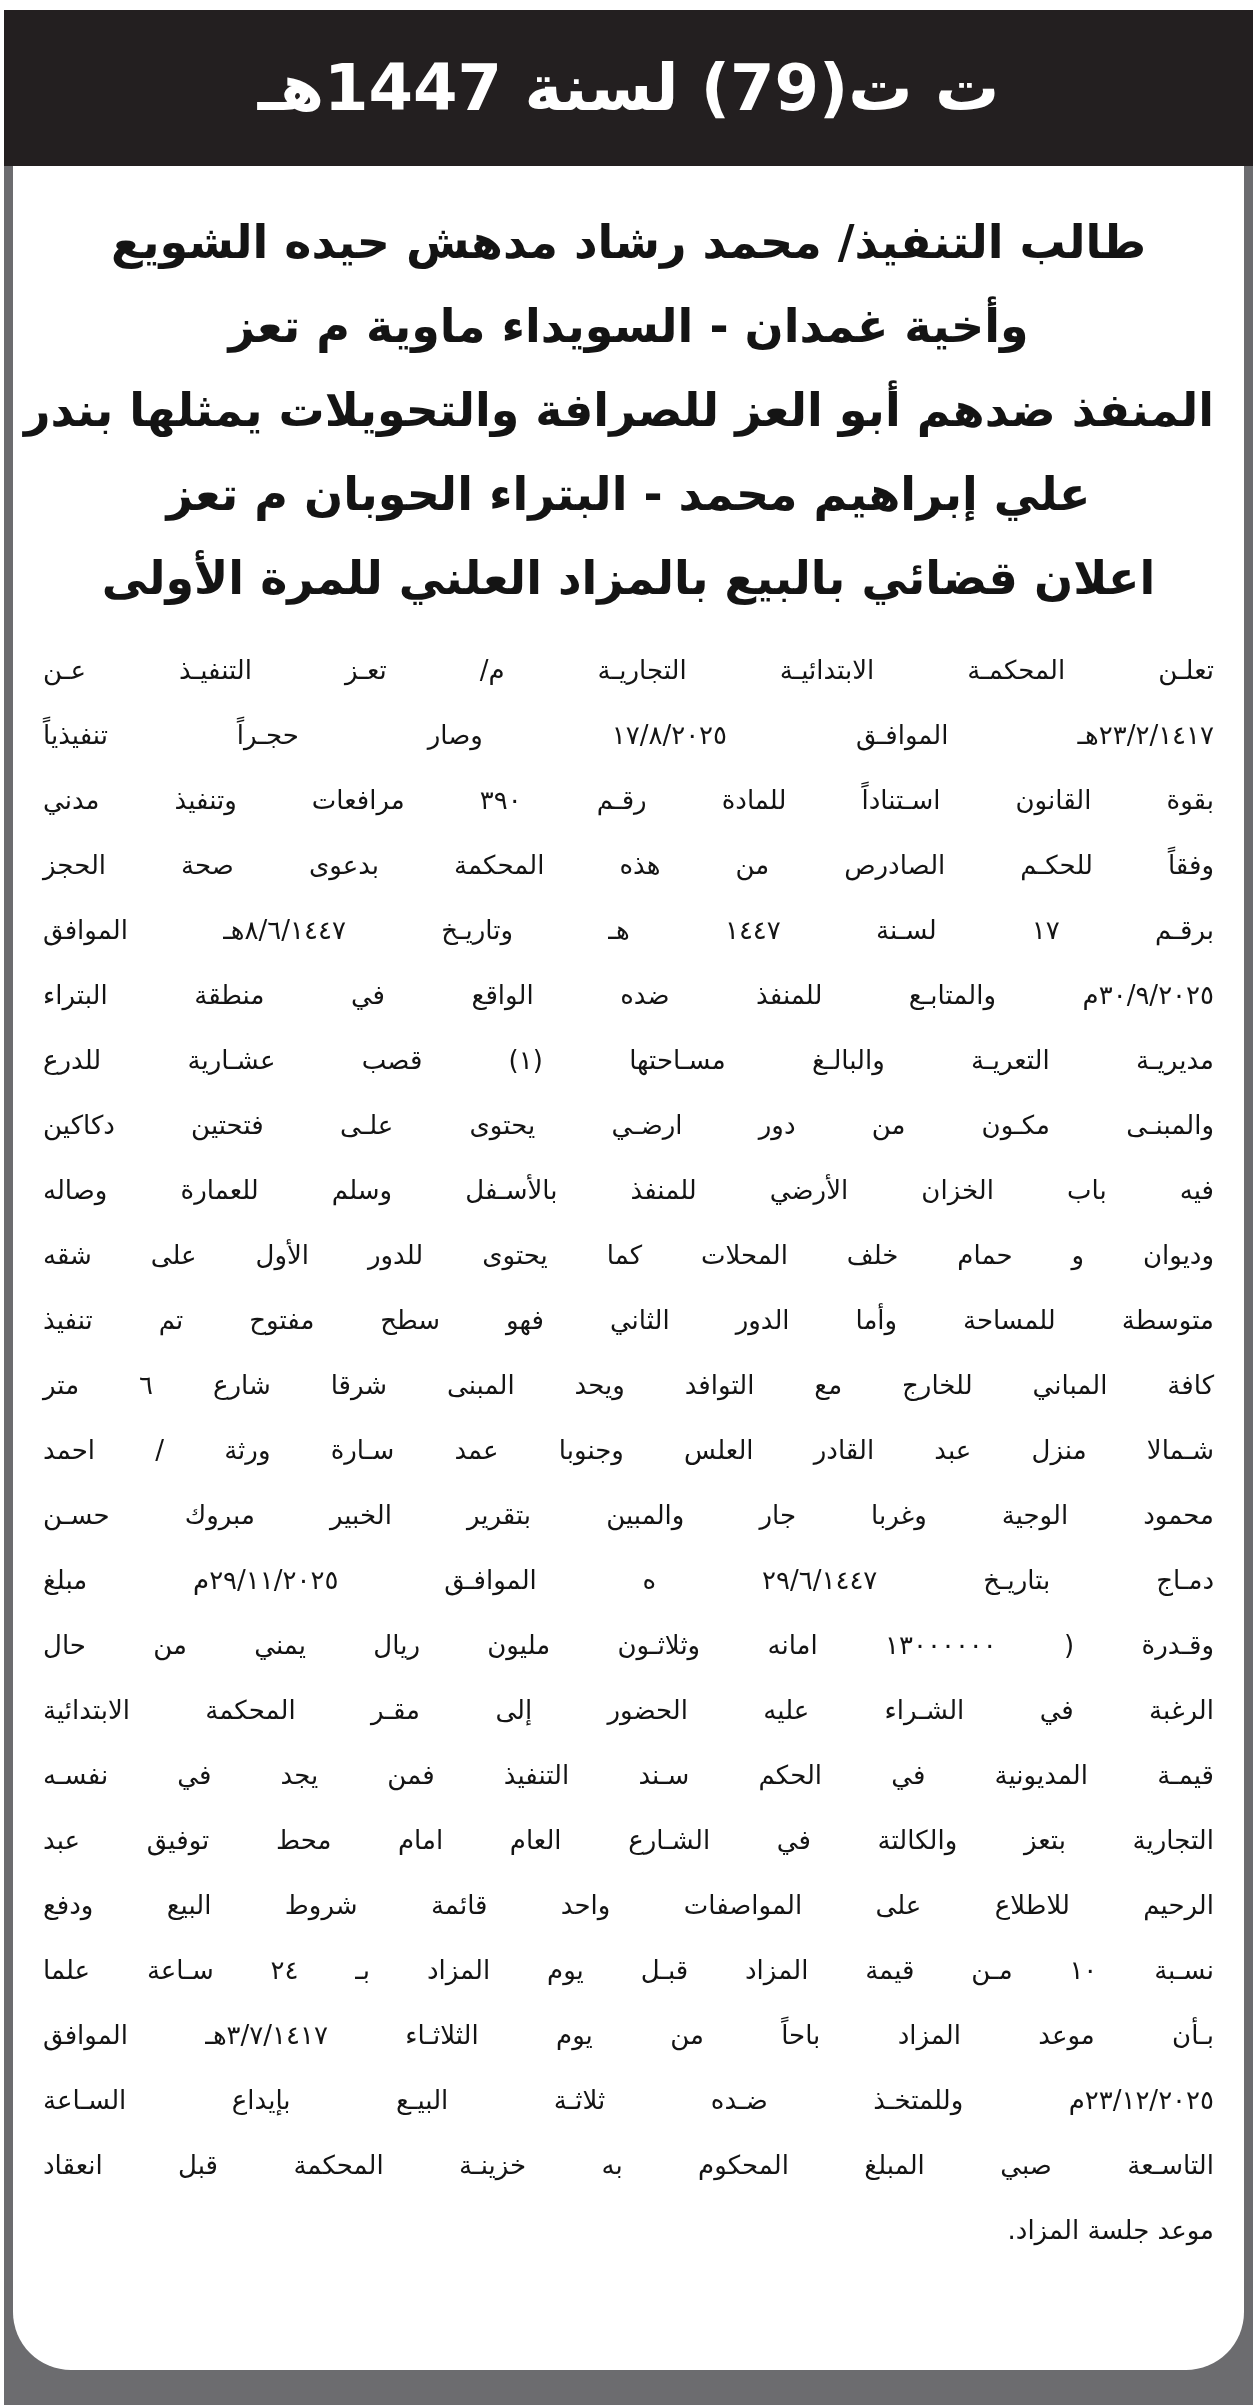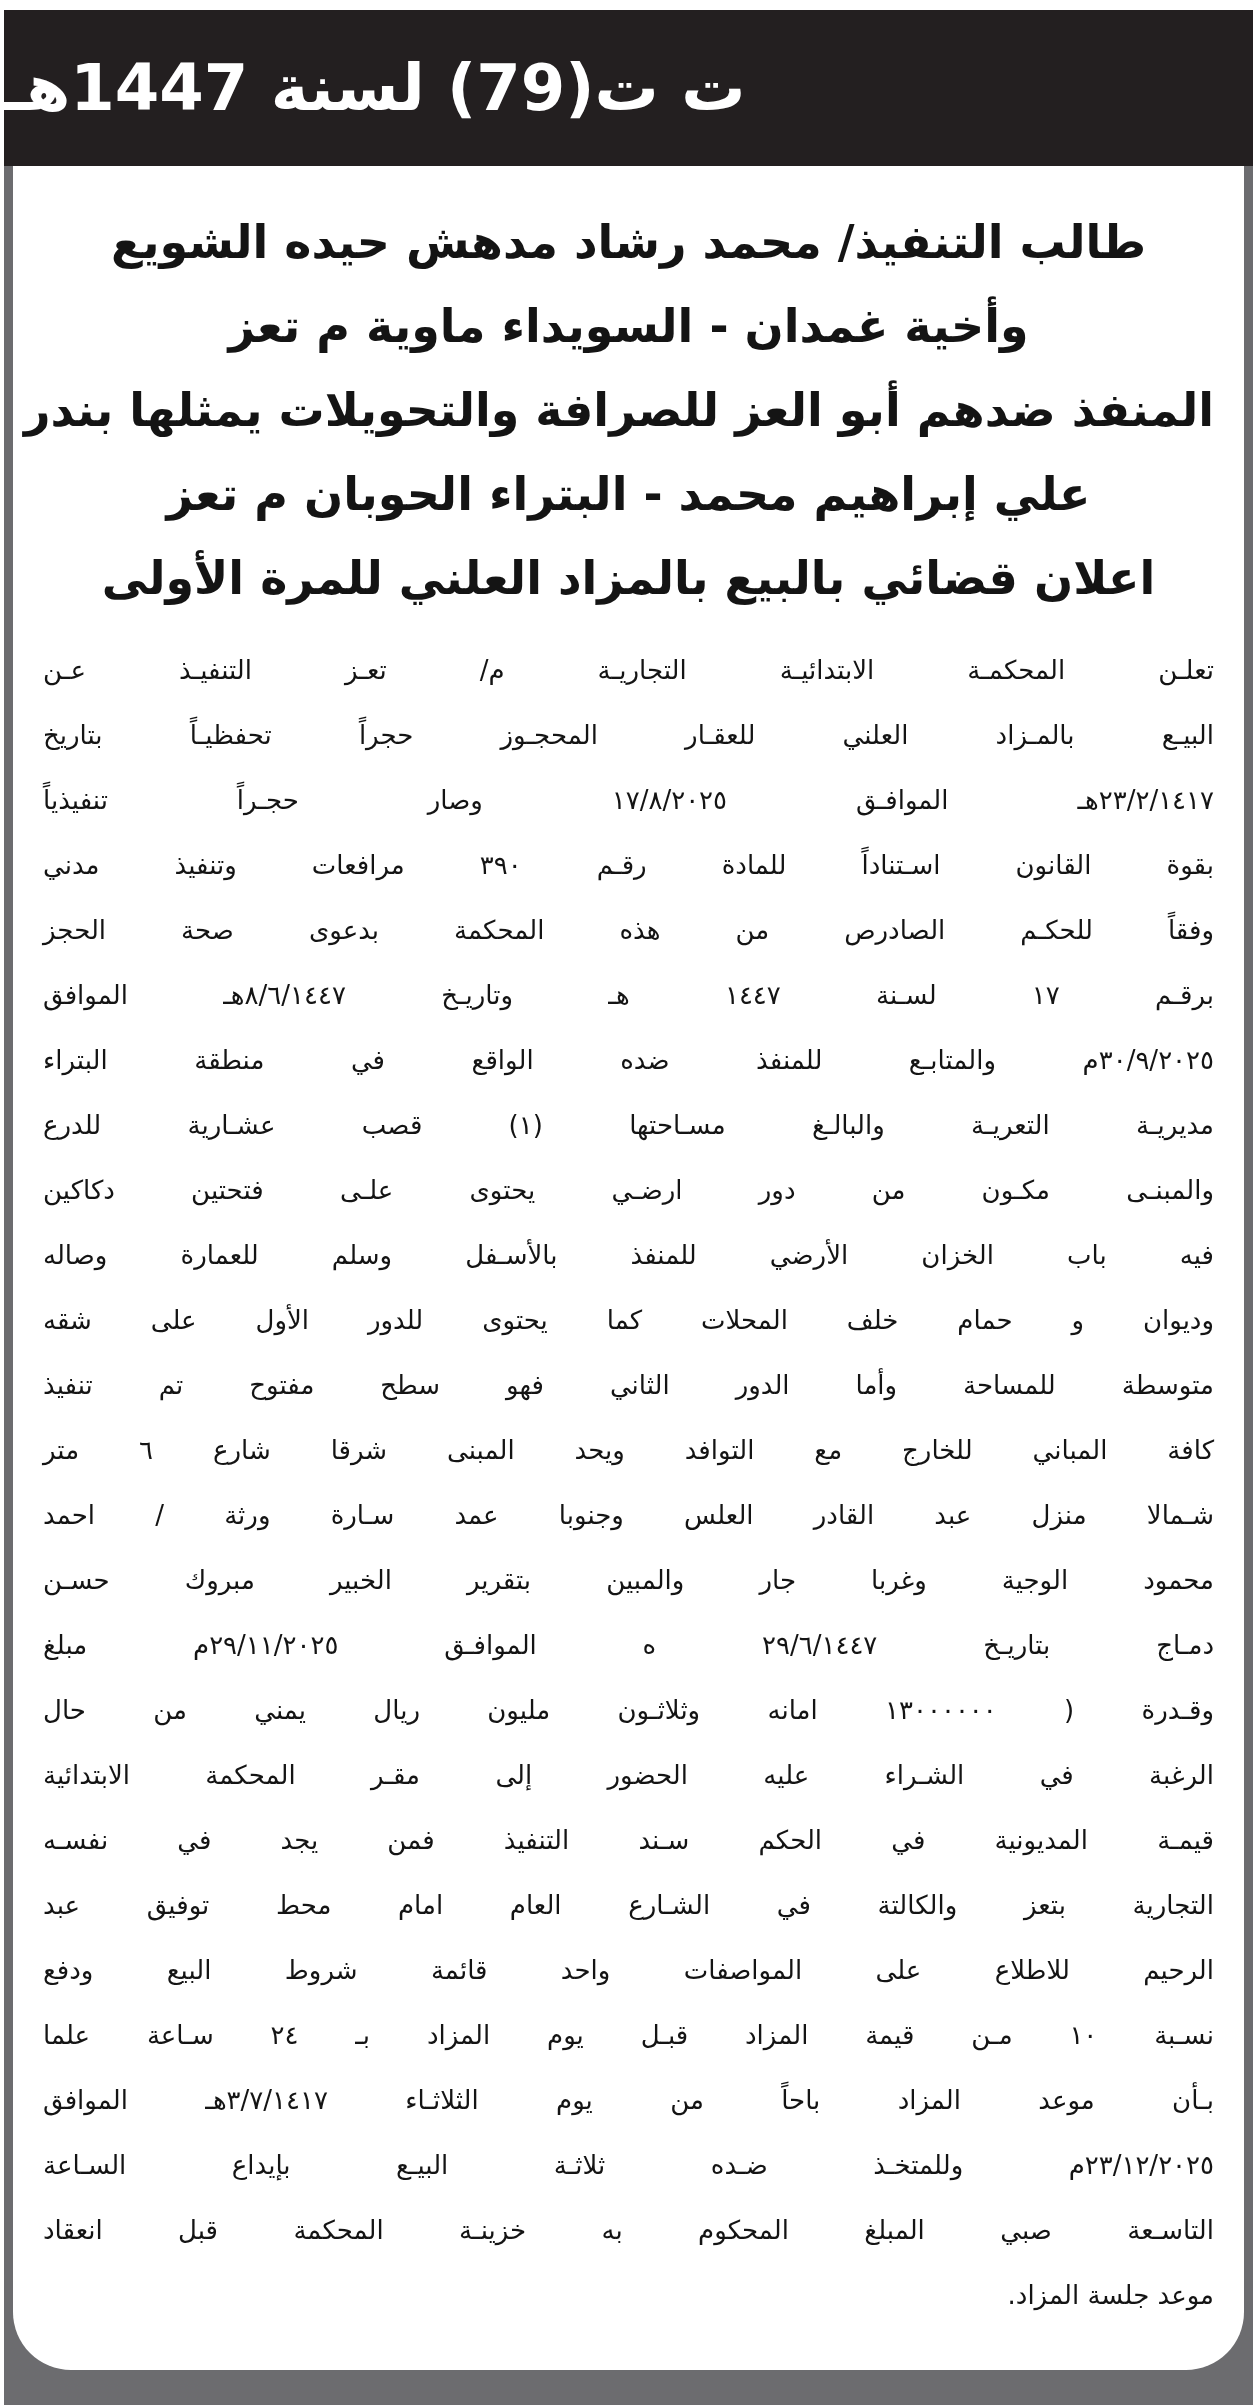--- a/index.html
+++ b/index.html
@@ -26,21 +26,21 @@
   }
   .header-bar {
     position: absolute;
     top: 0;
     left: 0;
     right: 0;
     height: 156px;
     background: var(--header-bg, #231f20);
     display: flex;
     align-items: center;
-    justify-content: flex-end;
+    justify-content: center;
   }
   .header-text {
     color: var(--header-fg, #ffffff);
     font-weight: bold;
     font-size: 64px;
     letter-spacing: 1px;
     white-space: nowrap;
   }
   .card {
     position: absolute;
@@ -92,21 +92,20 @@
       <div class="title-block">
         <div class="title-line">طالب التنفيذ/ محمد رشاد مدهش حيده الشويع</div>
         <div class="title-line">وأخية غمدان - السويداء ماوية م تعز</div>
         <div class="title-line">المنفذ ضدهم أبو العز للصرافة والتحويلات يمثلها بندر</div>
         <div class="title-line">علي إبراهيم محمد - البتراء الحوبان م تعز</div>
         <div class="title-line">اعلان قضائي بالبيع بالمزاد العلني للمرة الأولى</div>
       </div>
 
       <div class="body-block">
         <div class="body-line">تعلـن المحكمـة الابتدائيـة التجاريـة م/ تعـز التنفيـذ عـن</div>
-        <div class="body-line">البيـع بالمـزاد العلني للعقـار المحجـوز حجراً تحفظيـاً بتاريخ</div>
         <div class="body-line">٢٣/٢/١٤١٧هـ الموافـق ١٧/٨/٢٠٢٥ وصار حجـراً تنفيذياً</div>
         <div class="body-line">بقوة القانون اسـتناداً للمادة رقـم ٣٩٠ مرافعات وتنفيذ مدني</div>
         <div class="body-line">وفقاً للحكـم الصادرص من هذه المحكمة بدعوى صحة الحجز</div>
         <div class="body-line">برقـم ١٧ لسـنة ١٤٤٧ هـ وتاريـخ ٨/٦/١٤٤٧هـ الموافق</div>
         <div class="body-line">٣٠/٩/٢٠٢٥م والمتابـع للمنفذ ضده الواقع في منطقة البتراء</div>
         <div class="body-line">مديريـة التعريـة والبالـغ مسـاحتها (١) قصب عشـارية للدرع</div>
         <div class="body-line">والمبنـى مكـون من دور ارضـي يحتوى علـى فتحتين دكاكين</div>
         <div class="body-line">فيه باب الخزان الأرضي للمنفذ بالأسـفل وسلم للعمارة وصاله</div>
         <div class="body-line">وديوان و حمام خلف المحلات كما يحتوى للدور الأول على شقه</div>
         <div class="body-line">متوسطة للمساحة وأما الدور الثاني فهو سطح مفتوح تم تنفيذ</div>

